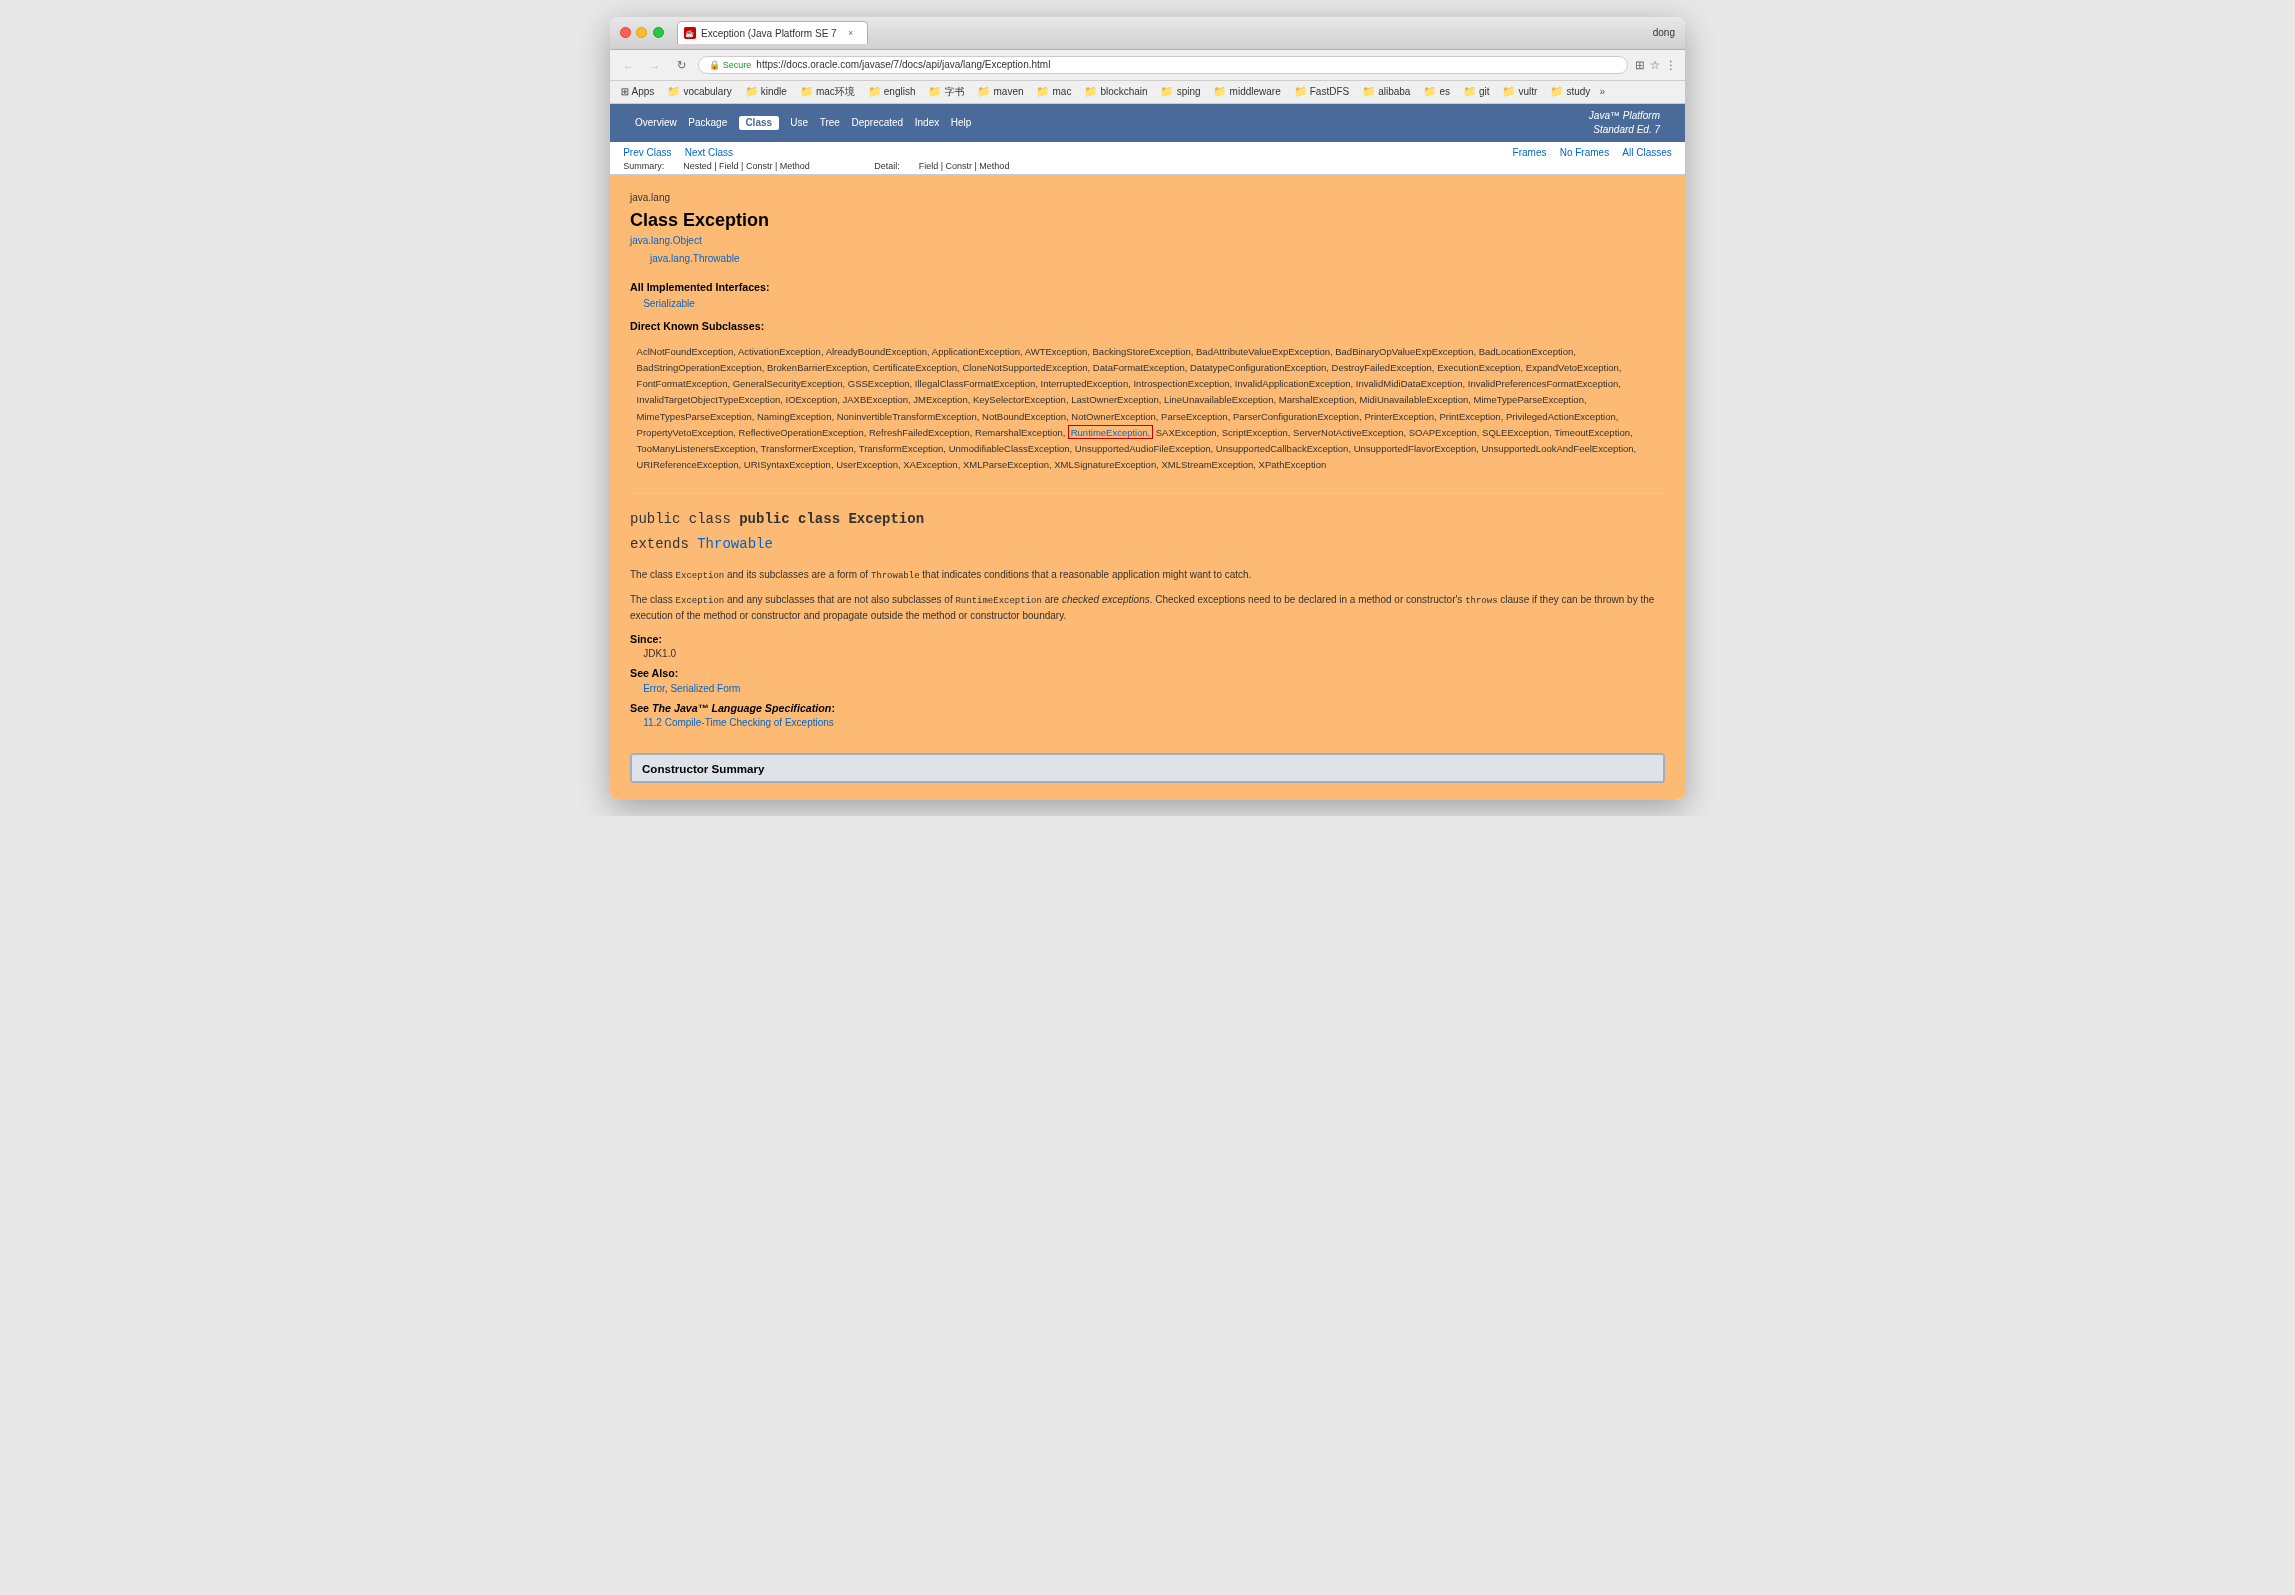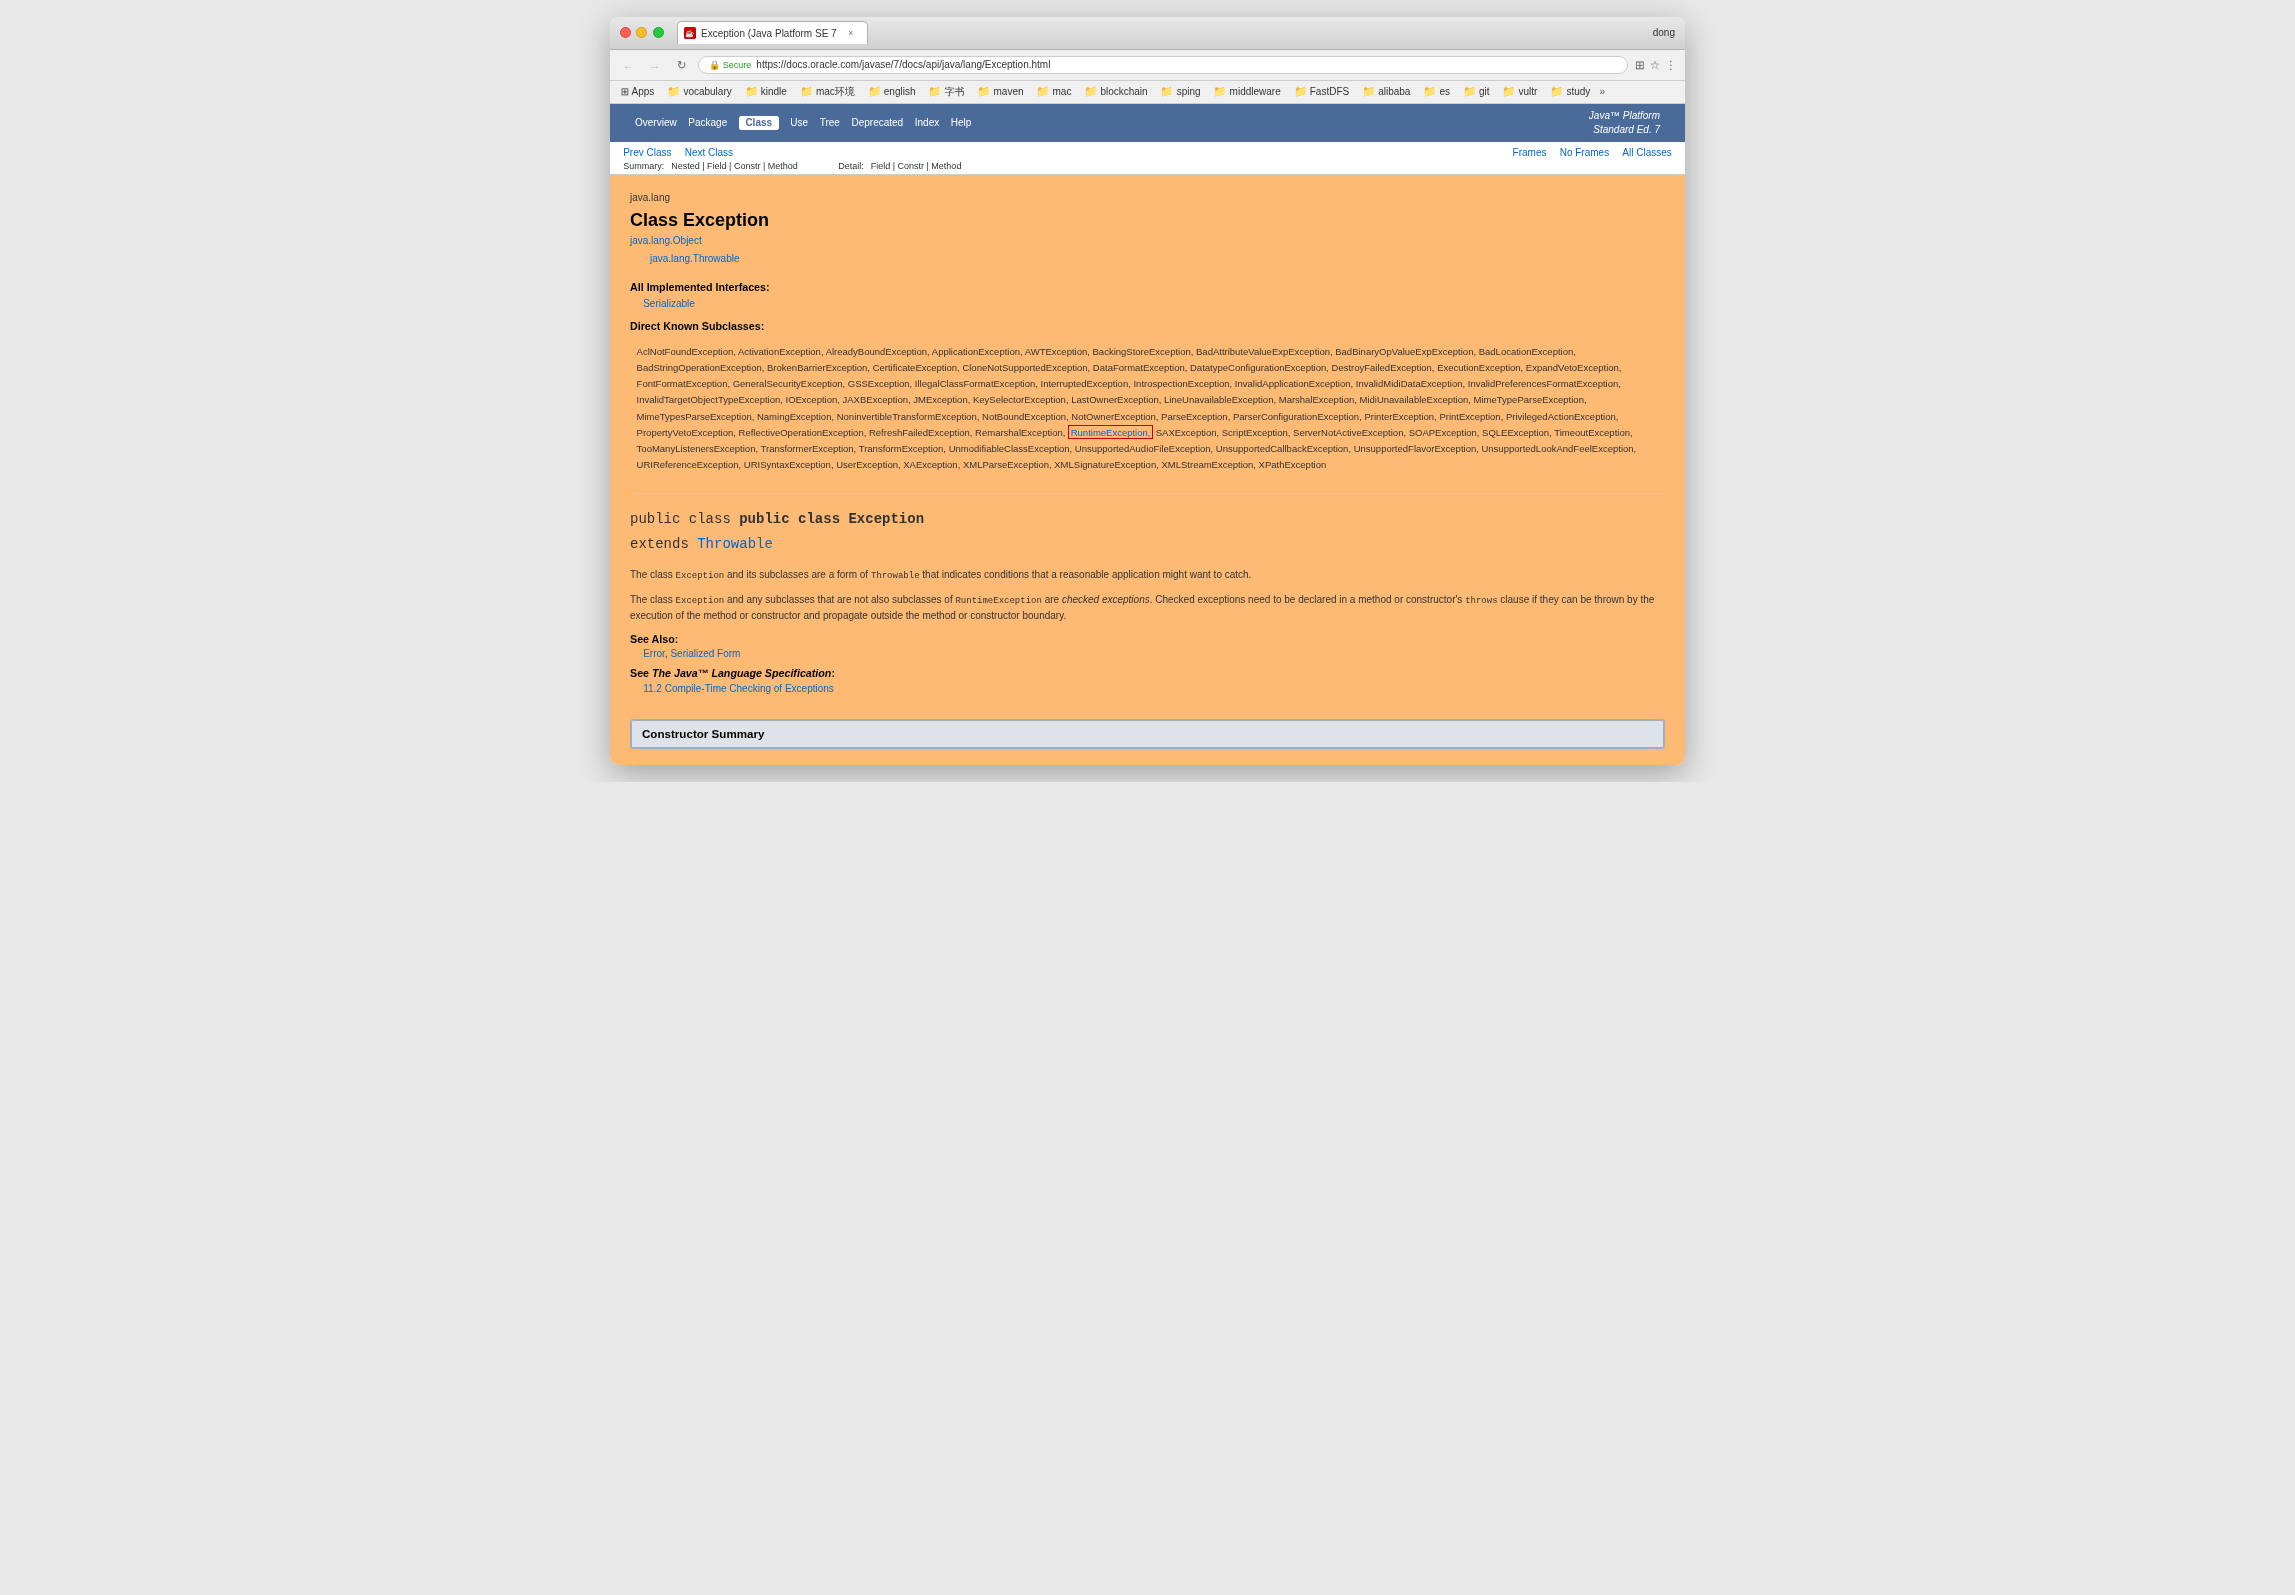--- a/index.html
+++ b/index.html
@@ -224,21 +224,21 @@
       margin-bottom: 3.3px;
     }
     .sub-nav-link {
       color: #0066cc;
       font-size: 10px;
       cursor: pointer;
       text-decoration: none;
     }
     .sub-nav-bottom {
       display: flex;
-      gap: 7px;
+      gap: 19px;
       align-items: center;
       font-size: 9px;
       color: #333;
       padding-bottom: 3.3px;
     }
 
     
     .main-content {
       background: #fdba74;
       padding: 16.5px 20px;
@@ -524,20 +524,24 @@
     </div>
 
     <p class="description-para">
       The class <code class="code-inline">Exception</code> and its subclasses are a form of <code class="code-inline">Throwable</code> that indicates conditions that a reasonable application might want to catch.
     </p>
 
     <p class="description-para">
       The class <code class="code-inline">Exception</code> and any subclasses that are not also subclasses of <code class="code-inline">RuntimeException</code> are <span class="italic">checked exceptions</span>. Checked exceptions need to be declared in a method or constructor's <code class="code-inline">throws</code> clause if they can be thrown by the execution of the method or constructor and propagate outside the method or constructor boundary.
     </p>
 
+    <div class="since-section">
+      <div class="since-label">Since:</div>
+      <div class="since-value">JDK1.0</div>
+    </div>
 
     <div class="see-also-section">
       <div class="see-label">See Also:</div>
       <div class="see-value">
         <a style="color:#0066cc;cursor:pointer;margin-top:35px;">Error</a><span>,</span>
         <a style="color:#0066cc;cursor:pointer;">Serialized Form</a>
       </div>
     </div>
 
     <div class="see-spec-section">

